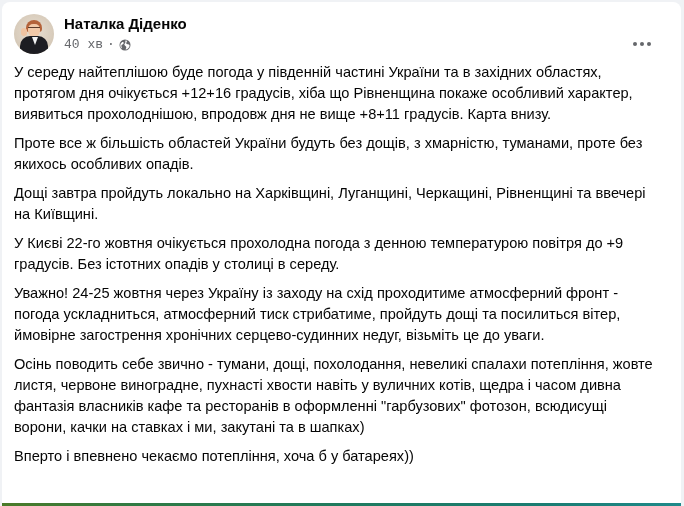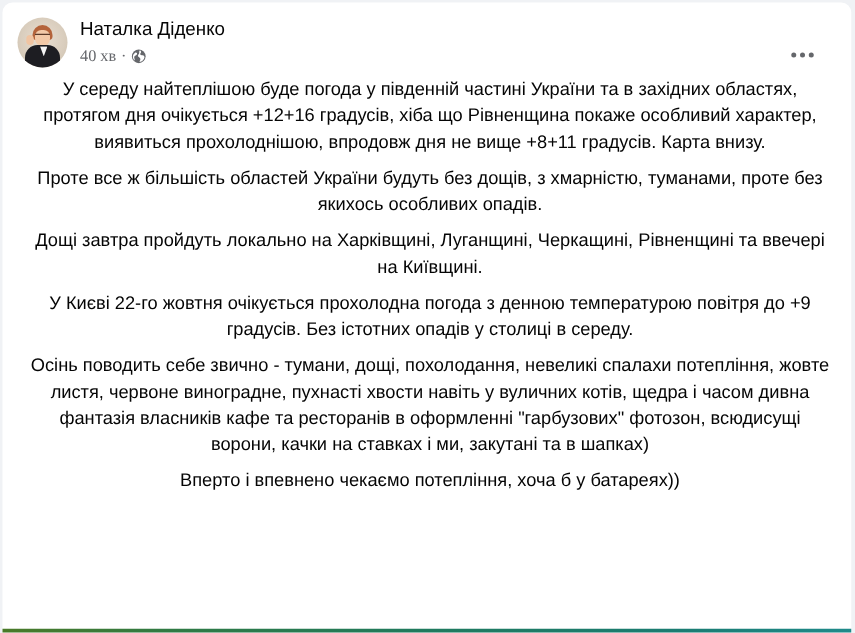--- a/index.html
+++ b/index.html
@@ -76,30 +76,30 @@
       left: 7px; top: 14px;
       width: 6px; height: 8px;
       background: #f0c4a2;
       border-radius: 3px;
     }
     .author-name {
       position: absolute;
       left: 50px;
       top: 1px;
       font-family: "Liberation Sans", sans-serif;
-      font-weight: normal;
+      font-weight: bold;
       font-size: 15px;
       color: #050505;
       white-space: nowrap;
     }
     .meta {
       position: absolute;
       left: 50px;
       top: 23px;
-      font-family: Liberation Serif, serif;
+      font-family: Liberation Mono, monospace;
       font-size: 13px;
       color: #65676b;
       display: flex;
       align-items: center;
       white-space: nowrap;
     }
     .meta .dot { margin: 0 4px; }
     .globe-icon {
       display: inline-block;
       width: 12px;
@@ -130,21 +130,20 @@
       top: 60px;
       width: 660px;
       font-family: "Liberation Sans", sans-serif;
       font-size: 14.6px;
       line-height: 21px;
       color: #050505;
     }
     .content p {
       margin: 0 0 8px 0;
       white-space: pre-line;
-      text-align: center;
     }
     .map-strip {
       position: absolute;
       left: 2px;
       top: 503px;
       width: 679px;
       height: 3px;
       background: linear-gradient(90deg, #4a7a28 0%, #2f7a44 20%, #1f7a5e 50%, #1a7c72 80%, #1f8a8a 100%);
     }
   </style>
@@ -183,20 +182,23 @@
   <div class="content">
     <p>У середу найтеплішою буде погода у південній частині України та в західних областях,
 протягом дня очікується +12+16 градусів, хіба що Рівненщина покаже особливий характер,
 виявиться прохолоднішою, впродовж дня не вище +8+11 градусів. Карта внизу.</p>
     <p>Проте все ж більшість областей України будуть без дощів, з хмарністю, туманами, проте без
 якихось особливих опадів.</p>
     <p>Дощі завтра пройдуть локально на Харківщині, Луганщині, Черкащині, Рівненщині та ввечері
 на Київщині.</p>
     <p>У Києві 22-го жовтня очікується прохолодна погода з денною температурою повітря до +9
 градусів. Без істотних опадів у столиці в середу.</p>
+    <p>Уважно! 24-25 жовтня через Україну із заходу на схід проходитиме атмосферний фронт -
+погода ускладниться, атмосферний тиск стрибатиме, пройдуть дощі та посилиться вітер,
+ймовірне загострення хронічних серцево-судинних недуг, візьміть це до уваги.</p>
     <p>Осінь поводить себе звично - тумани, дощі, похолодання, невеликі спалахи потепління, жовте
 листя, червоне виноградне, пухнасті хвости навіть у вуличних котів, щедра і часом дивна
 фантазія власників кафе та ресторанів в оформленні "гарбузових" фотозон, всюдисущі
 ворони, качки на ставках і ми, закутані та в шапках)</p>
     <p>Вперто і впевнено чекаємо потепління, хоча б у батареях))</p>
   </div>
 </div>
 
 <div class="map-strip"></div>
 

